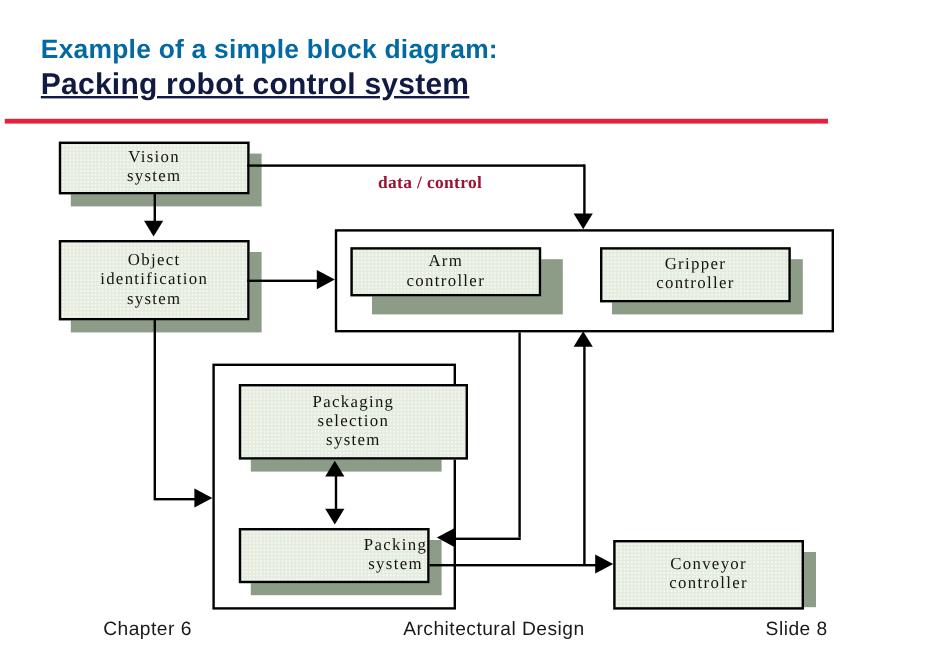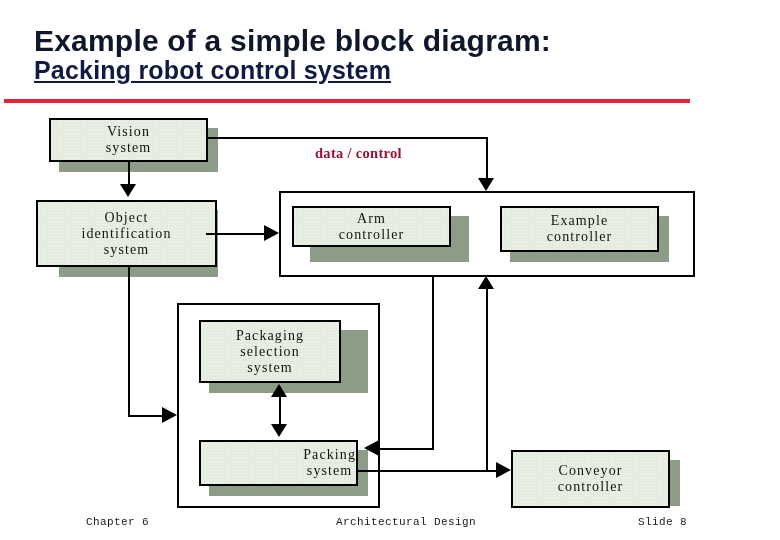--- a/index.html
+++ b/index.html
@@ -9,21 +9,21 @@
     font-family:"Liberation Sans", sans-serif;
     overflow:hidden;
     position:relative;
   }
   #slide{position:absolute;left:0;top:0;width:780px;height:540px;}
 
   
   .title-block{position:absolute;left:34px;top:26px;width:700px;}
   .title-line1{
     font-family:"Liberation Sans", sans-serif;
-    font-size:30px;font-weight:bold;color:#0f172a;
+    font-size:22px;font-weight:bold;color:#0369a1;
     letter-spacing:.2px;line-height:29px;white-space:nowrap;
   }
   .title-line2{
     font-family:"Liberation Sans", sans-serif;
     font-size:25px;font-weight:bold;color:#111a42;
     letter-spacing:.2px;line-height:30px;white-space:nowrap;text-decoration:underline;
   }
   .rule{
     position:absolute;left:4px;top:99px;width:686px;height:4px;
     background:#e8203a;
@@ -72,22 +72,22 @@
   .datalabel{
     position:absolute;
     font-family:"Liberation Serif", serif;
     font-size:14.5px;font-weight:bold;color:#9c1233;
     letter-spacing:.3px;white-space:nowrap;z-index:6;
   }
 
   
   .footer-item{
     position:absolute;top:516px;
-    font-family:Liberation Mono, monospace;
-    font-size:11px;color:#1a1a1a;letter-spacing:.4px;white-space:nowrap;
+    font-family:Liberation Sans, sans-serif;
+    font-size:16px;color:#1a1a1a;letter-spacing:.4px;white-space:nowrap;
   }
 </style>
 </head>
 <body>
 
 <div id="slide">
 
   <div class="title-block">
     <div class="title-line1">Example of a simple block diagram:</div>
     <div class="title-line2">Packing robot control system</div>
@@ -104,37 +104,37 @@
   <div class="shadow" style="left:510px;top:216px;width:159px;height:46px;"></div>
   <div class="shadow" style="left:209px;top:330px;width:159px;height:63px;"></div>
   <div class="shadow" style="left:209px;top:450px;width:159px;height:46px;"></div>
   <div class="shadow" style="left:521px;top:460px;width:159px;height:46px;"></div>
 
   <div class="node" style="left:49px;top:118px;width:159px;height:44px;">
     <span class="lbl">Vision
 system</span>
   </div>
 
-  <div class="node" style="left:36px;top:200px;width:181px;height:67px;">
+  <div class="node" style="left:49px;top:200px;width:159px;height:67px;">
     <span class="lbl">Object
 identification
 system</span>
   </div>
 
   <div class="node" style="left:292px;top:206px;width:159px;height:41px;">
     <span class="lbl">Arm
 controller</span>
   </div>
 
   <div class="node" style="left:500px;top:206px;width:159px;height:46px;">
-    <span class="lbl">Example
+    <span class="lbl">Gripper
 controller</span>
   </div>
 
-  <div class="node" style="left:199px;top:320px;width:142px;height:63px;">
+  <div class="node" style="left:199px;top:320px;width:191px;height:63px;">
     <span class="lbl">Packaging
 selection
 system</span>
   </div>
 
   <div class="node" style="left:199px;top:440px;width:159px;height:46px;justify-content:flex-end;">
     <span class="lbl">Packing
 system</span>
   </div>
 

